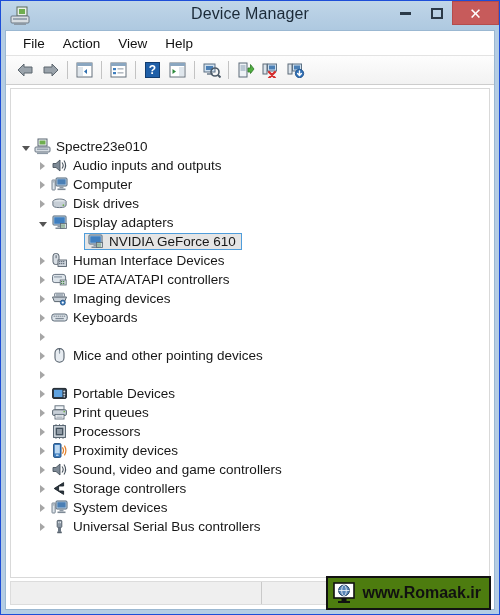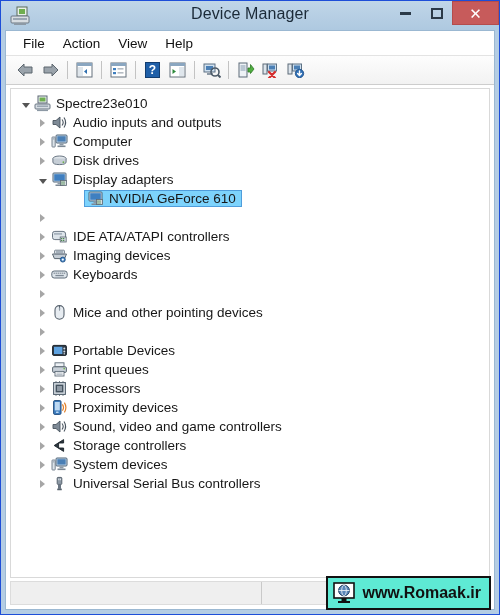--- a/index.html
+++ b/index.html
@@ -152,20 +152,21 @@
   .treewrap {
     flex: 1 1 auto;
     margin: 3px 4px 0 4px;
     background: #ffffff;
     border: 1px solid #d9d9d9;
     overflow: hidden;
     position: relative;
   }
   .tree {
     padding: 5px 0 0 6px;
+    margin-top: 43px;
   }
   .node {
     height: 19px;
     display: flex;
     align-items: center;
     cursor: default;
     position: relative;
   }
   .expander {
     width: 17px;
@@ -200,21 +201,21 @@
   .node-label {
     font-size: 13.5px;
     color: #171717;
     white-space: nowrap;
     line-height: 17px;
   }
   .node.level0 { padding-left: 0px; }
   .node.level1 { padding-left: 17px; }
   .node.level2 { padding-left: 50px; }
   .node.selected .sel-box {
-    background: #7dd3fc;
+    background: #e5e5e5;
     border: 1px solid #4f9ddb;
     display: flex;
     align-items: center;
     padding: 0 5px 0 2px;
     height: 17px;
     box-sizing: border-box;
   }
   .sel-box {
     display: flex;
     align-items: center;
@@ -253,21 +254,21 @@
   }
 
   
   .watermark {
     position: absolute;
     right: 8px;
     bottom: 4px;
     height: 30px;
     display: flex;
     align-items: center;
-    background: #5eead4;
+    background: #4d7c0f;
     border: 2px solid #111111;
     padding: 0 8px 0 4px;
     z-index: 40;
     margin-top: 28px;
   }
   .wm-icon {
     width: 24px;
     height: 22px;
     margin-right: 6px;
     display: flex;
@@ -521,20 +522,36 @@
                   <rect x="12.4" y="12.4" width="1.2" height="1.2" fill="#3f7f3f"></rect>
                 </svg>
               </div>
               <div class="node-label">NVIDIA GeForce 610</div>
             </div>
           </div>
           <div class="node level1">
             <div class="expander">
               <span class="arrow-collapsed"></span>
             </div>
+            <div class="sel-box">
+              <div class="node-icon">
+                <svg width="17" height="17" viewBox="0 0 17 17">
+                  <rect x="2" y="1.5" width="6" height="11" rx="2.6" fill="#d8dee4" stroke="#58636e" stroke-width="1"></rect>
+                  <rect x="4.6" y="3.2" width="1" height="3" fill="#58636e"></rect>
+                  <rect x="7" y="8" width="8.5" height="6.5" fill="#cfd6dd" stroke="#58636e" stroke-width="0.9"></rect>
+                  <rect x="7.9" y="9" width="1.4" height="1.2" fill="#6a7683"></rect>
+                  <rect x="9.9" y="9" width="1.4" height="1.2" fill="#6a7683"></rect>
+                  <rect x="11.9" y="9" width="1.4" height="1.2" fill="#6a7683"></rect>
+                  <rect x="7.9" y="11" width="1.4" height="1.2" fill="#6a7683"></rect>
+                  <rect x="9.9" y="11" width="1.4" height="1.2" fill="#6a7683"></rect>
+                  <rect x="11.9" y="11" width="1.4" height="1.2" fill="#6a7683"></rect>
+                </svg>
+              </div>
+              <div class="node-label">Human Interface Devices</div>
+            </div>
           </div>
           <div class="node level1">
             <div class="expander">
               <span class="arrow-collapsed"></span>
             </div>
             <div class="sel-box">
               <div class="node-icon">
                 <svg width="17" height="17" viewBox="0 0 17 17">
                   <path d="M1.5 5.5 Q1.5 3.4 3.8 3.4 L12 3.4 Q14.6 3.4 14.6 6 L14.6 9.4 Q14.6 11.6 12 11.6 L3.8 11.6 Q1.5 11.6 1.5 9.4 Z" fill="#dde4ea" stroke="#6a7683" stroke-width="1"></path>
                   <rect x="3" y="5.2" width="8" height="1.4" fill="#9aa6b2"></rect>

